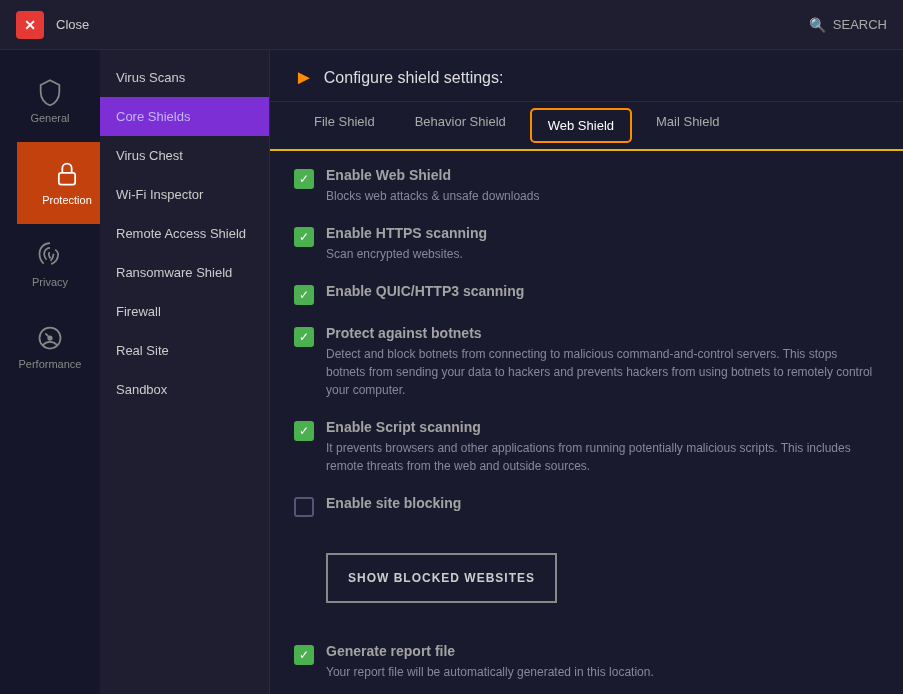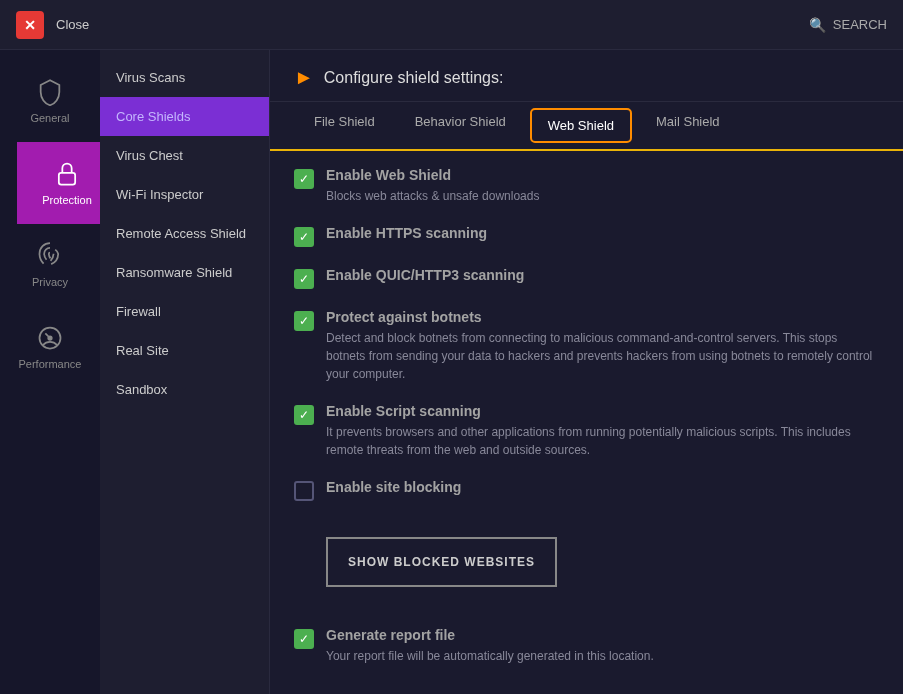--- a/index.html
+++ b/index.html
@@ -77,21 +77,21 @@
       display: flex;
       flex-direction: column;
       align-items: center;
       padding: 18px 8px;
       cursor: pointer;
       color: #888888;
       font-size: 11px;
       gap: 6px;
     }
     .icon-nav-item.active {
-      background: #a21caf;
+      background: #c2410c;
       color: white;
       margin-left: 34px;
     }
     .icon-nav-item svg {
       width: 28px;
       height: 28px;
     }
     .icon-nav-label {
       font-size: 11px;
       text-align: center;
@@ -328,20 +328,21 @@
         <div class="setting-text">
           <h4>Enable Web Shield</h4>
           <p>Blocks web attacks &amp; unsafe downloads</p>
         </div>
       </div>
 
       <div class="setting-item">
         <div class="checkbox-green">✓</div>
         <div class="setting-text">
           <h4>Enable HTTPS scanning</h4>
+          <p>Scan encrypted websites.</p>
         </div>
       </div>
 
       <div class="setting-item">
         <div class="checkbox-green">✓</div>
         <div class="setting-text">
           <h4>Enable QUIC/HTTP3 scanning</h4>
         </div>
       </div>
 

